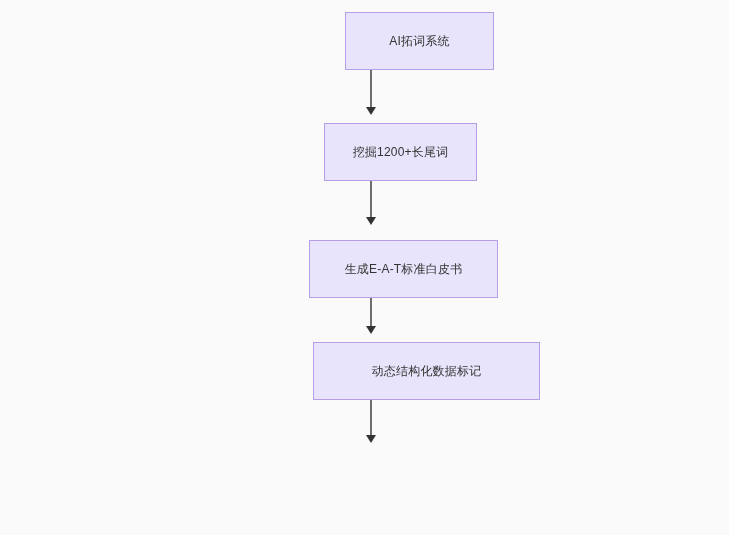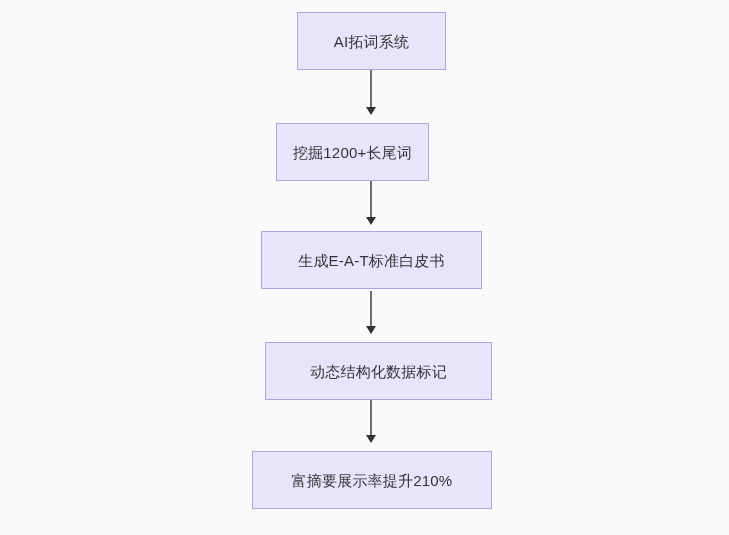--- a/index.html
+++ b/index.html
@@ -21,24 +21,25 @@
   .node {
     position: absolute;
     box-sizing: border-box;
     height: 58px;
     background: #e8e4fb;
     border: 1.5px solid #b5a0e8;
     display: flex;
     align-items: center;
     justify-content: center;
     color: #333333;
-    font-size: 15px;
+    font-size: 12px;
     line-height: 1;
     letter-spacing: 0.2px;
     white-space: nowrap;
+    margin-left: 48px;
   }
   .node-label {
     display: block;
   }
   .edge {
     position: absolute;
     width: 0;
   }
   .edge-line {
     position: absolute;
@@ -85,25 +86,22 @@
   </div>
 
   <div class="node" style="left:297px; top:12px; width:149px;">
     <span class="node-label">AI拓词系统</span>
   </div>
 
   <div class="node" style="left:276px; top:123px; width:153px;">
     <span class="node-label">挖掘1200+长尾词</span>
   </div>
 
-  <div class="node" style="left:261px; top:231px; width:221px;">
+  <div class="node" style="left:261px; top:240px; width:189px;">
     <span class="node-label">生成E-A-T标准白皮书</span>
   </div>
 
   <div class="node" style="left:265px; top:342px; width:227px;">
     <span class="node-label">动态结构化数据标记</span>
   </div>
 
-  <div class="node" style="left:252px; top:451px; width:240px;">
-    <span class="node-label">富摘要展示率提升210%</span>
-  </div>
 
 </div>
 
 </body></html>

